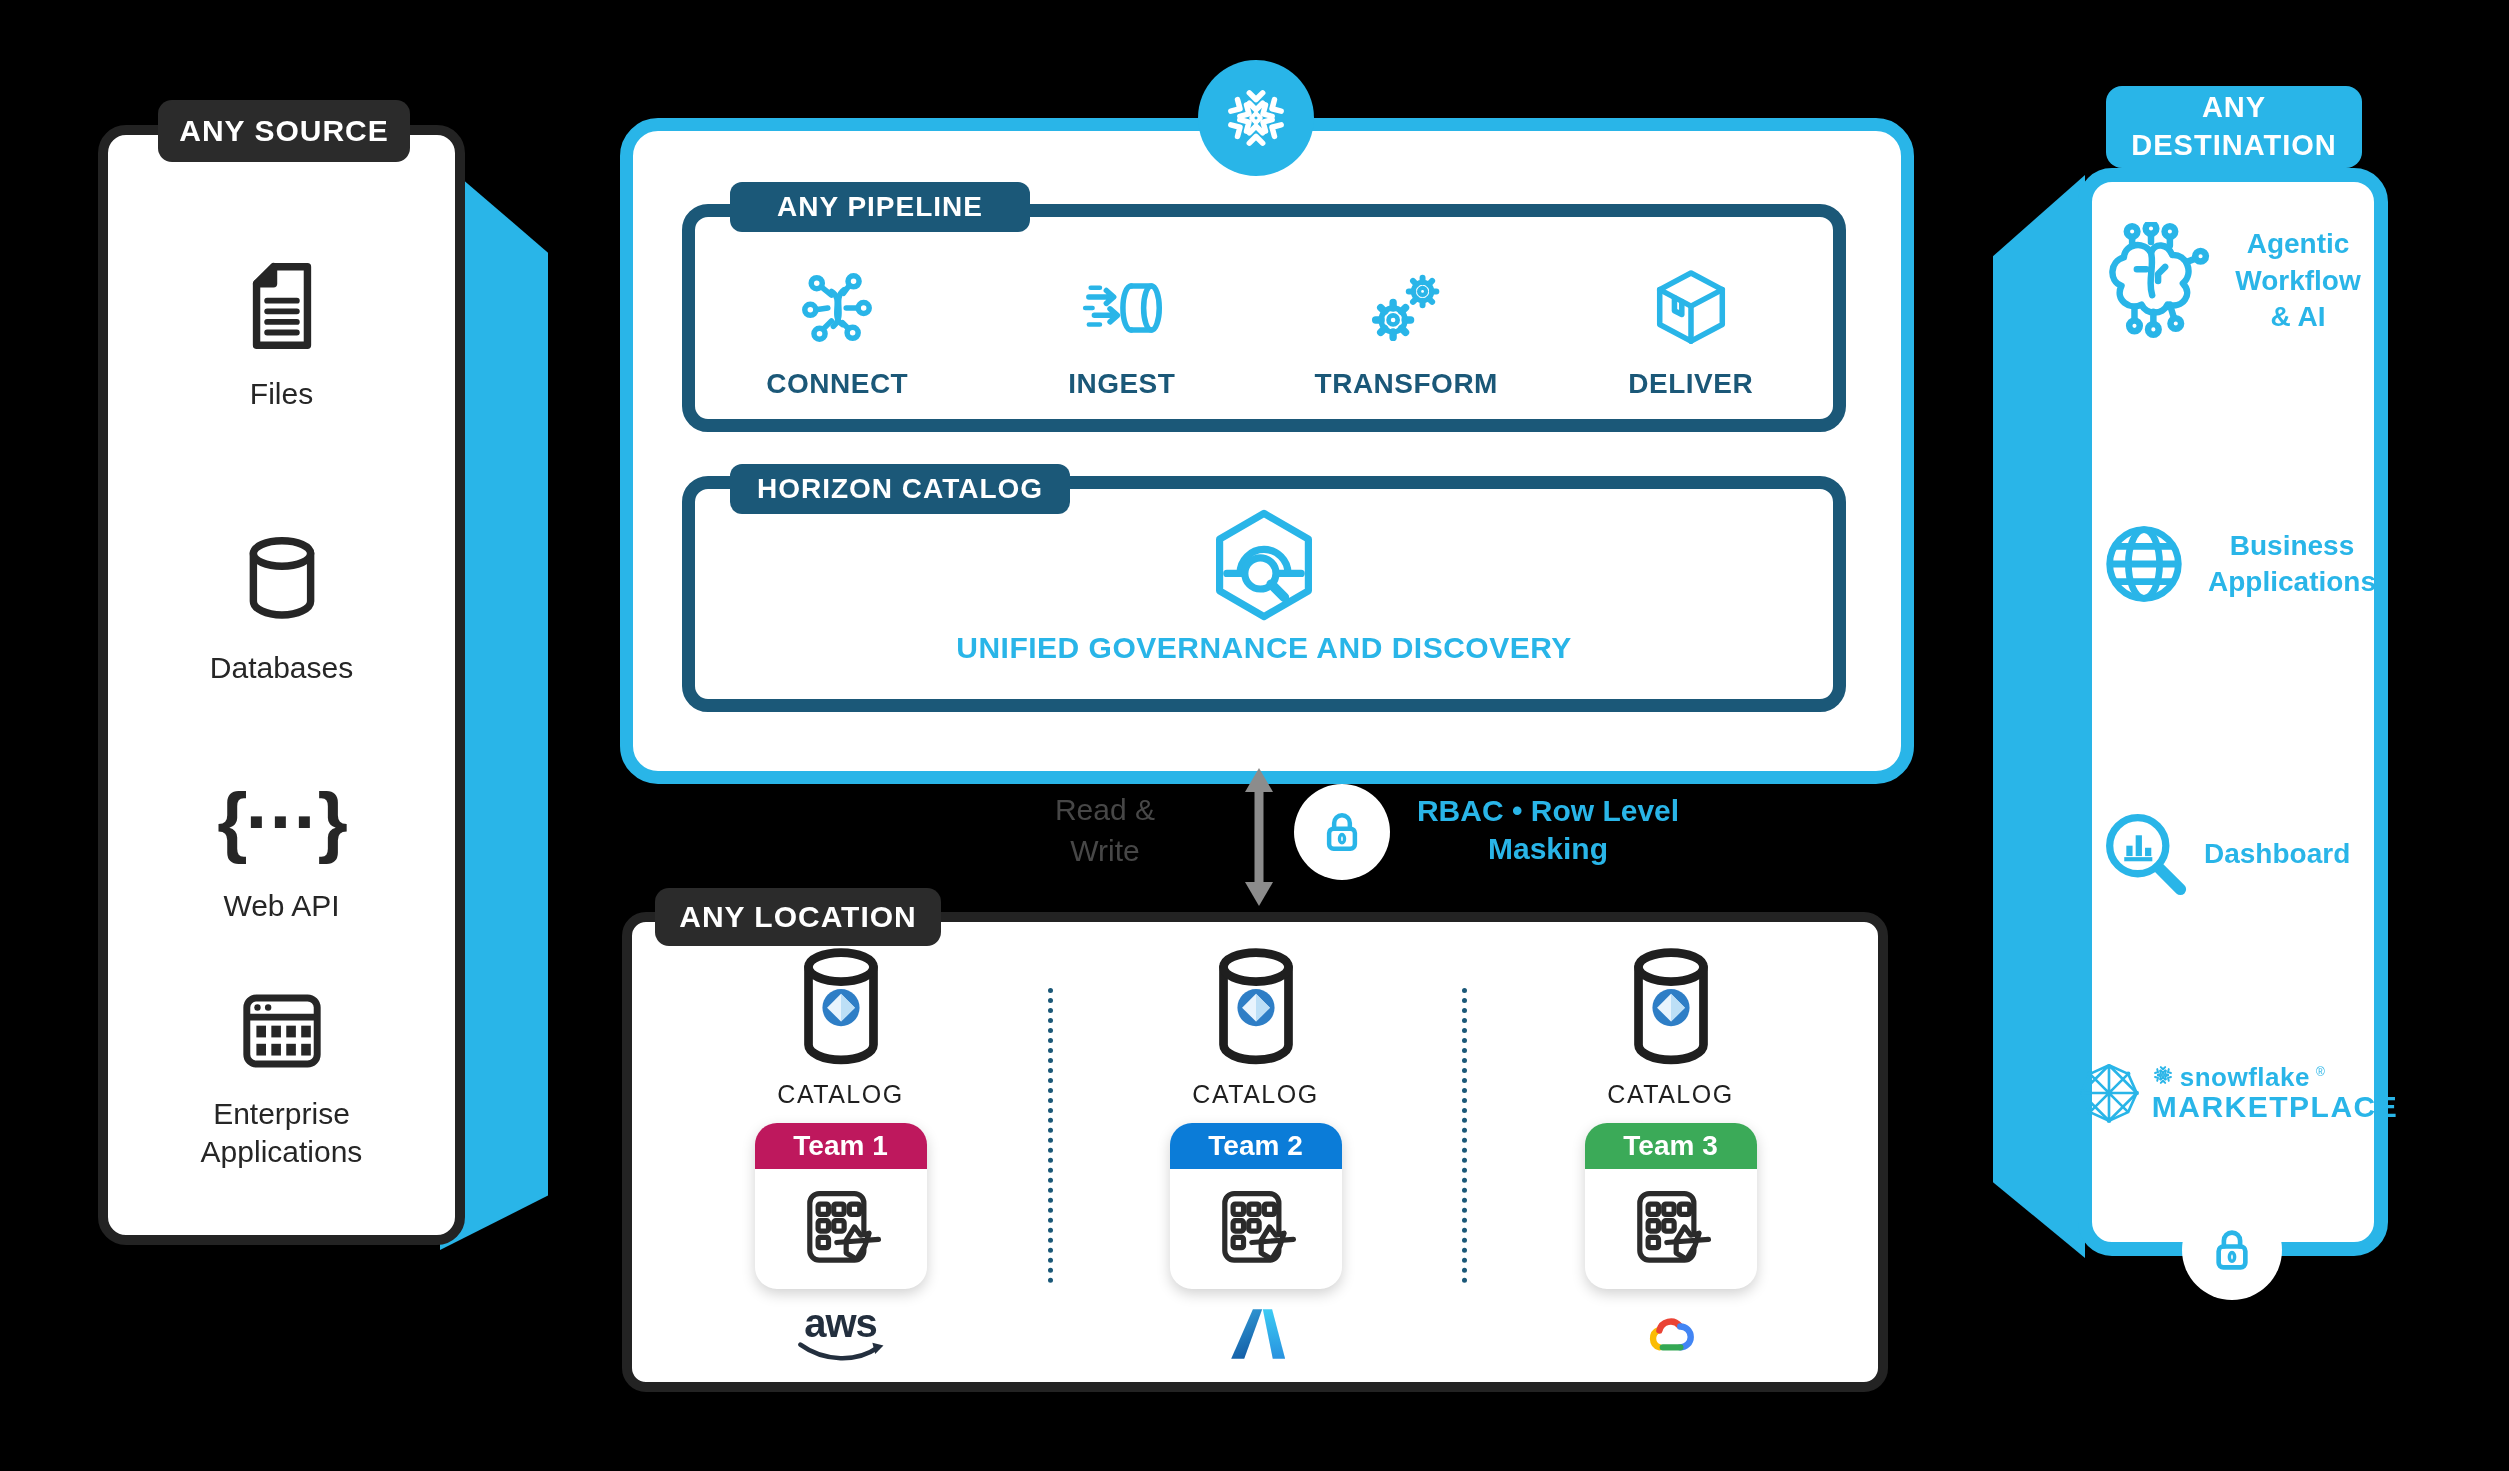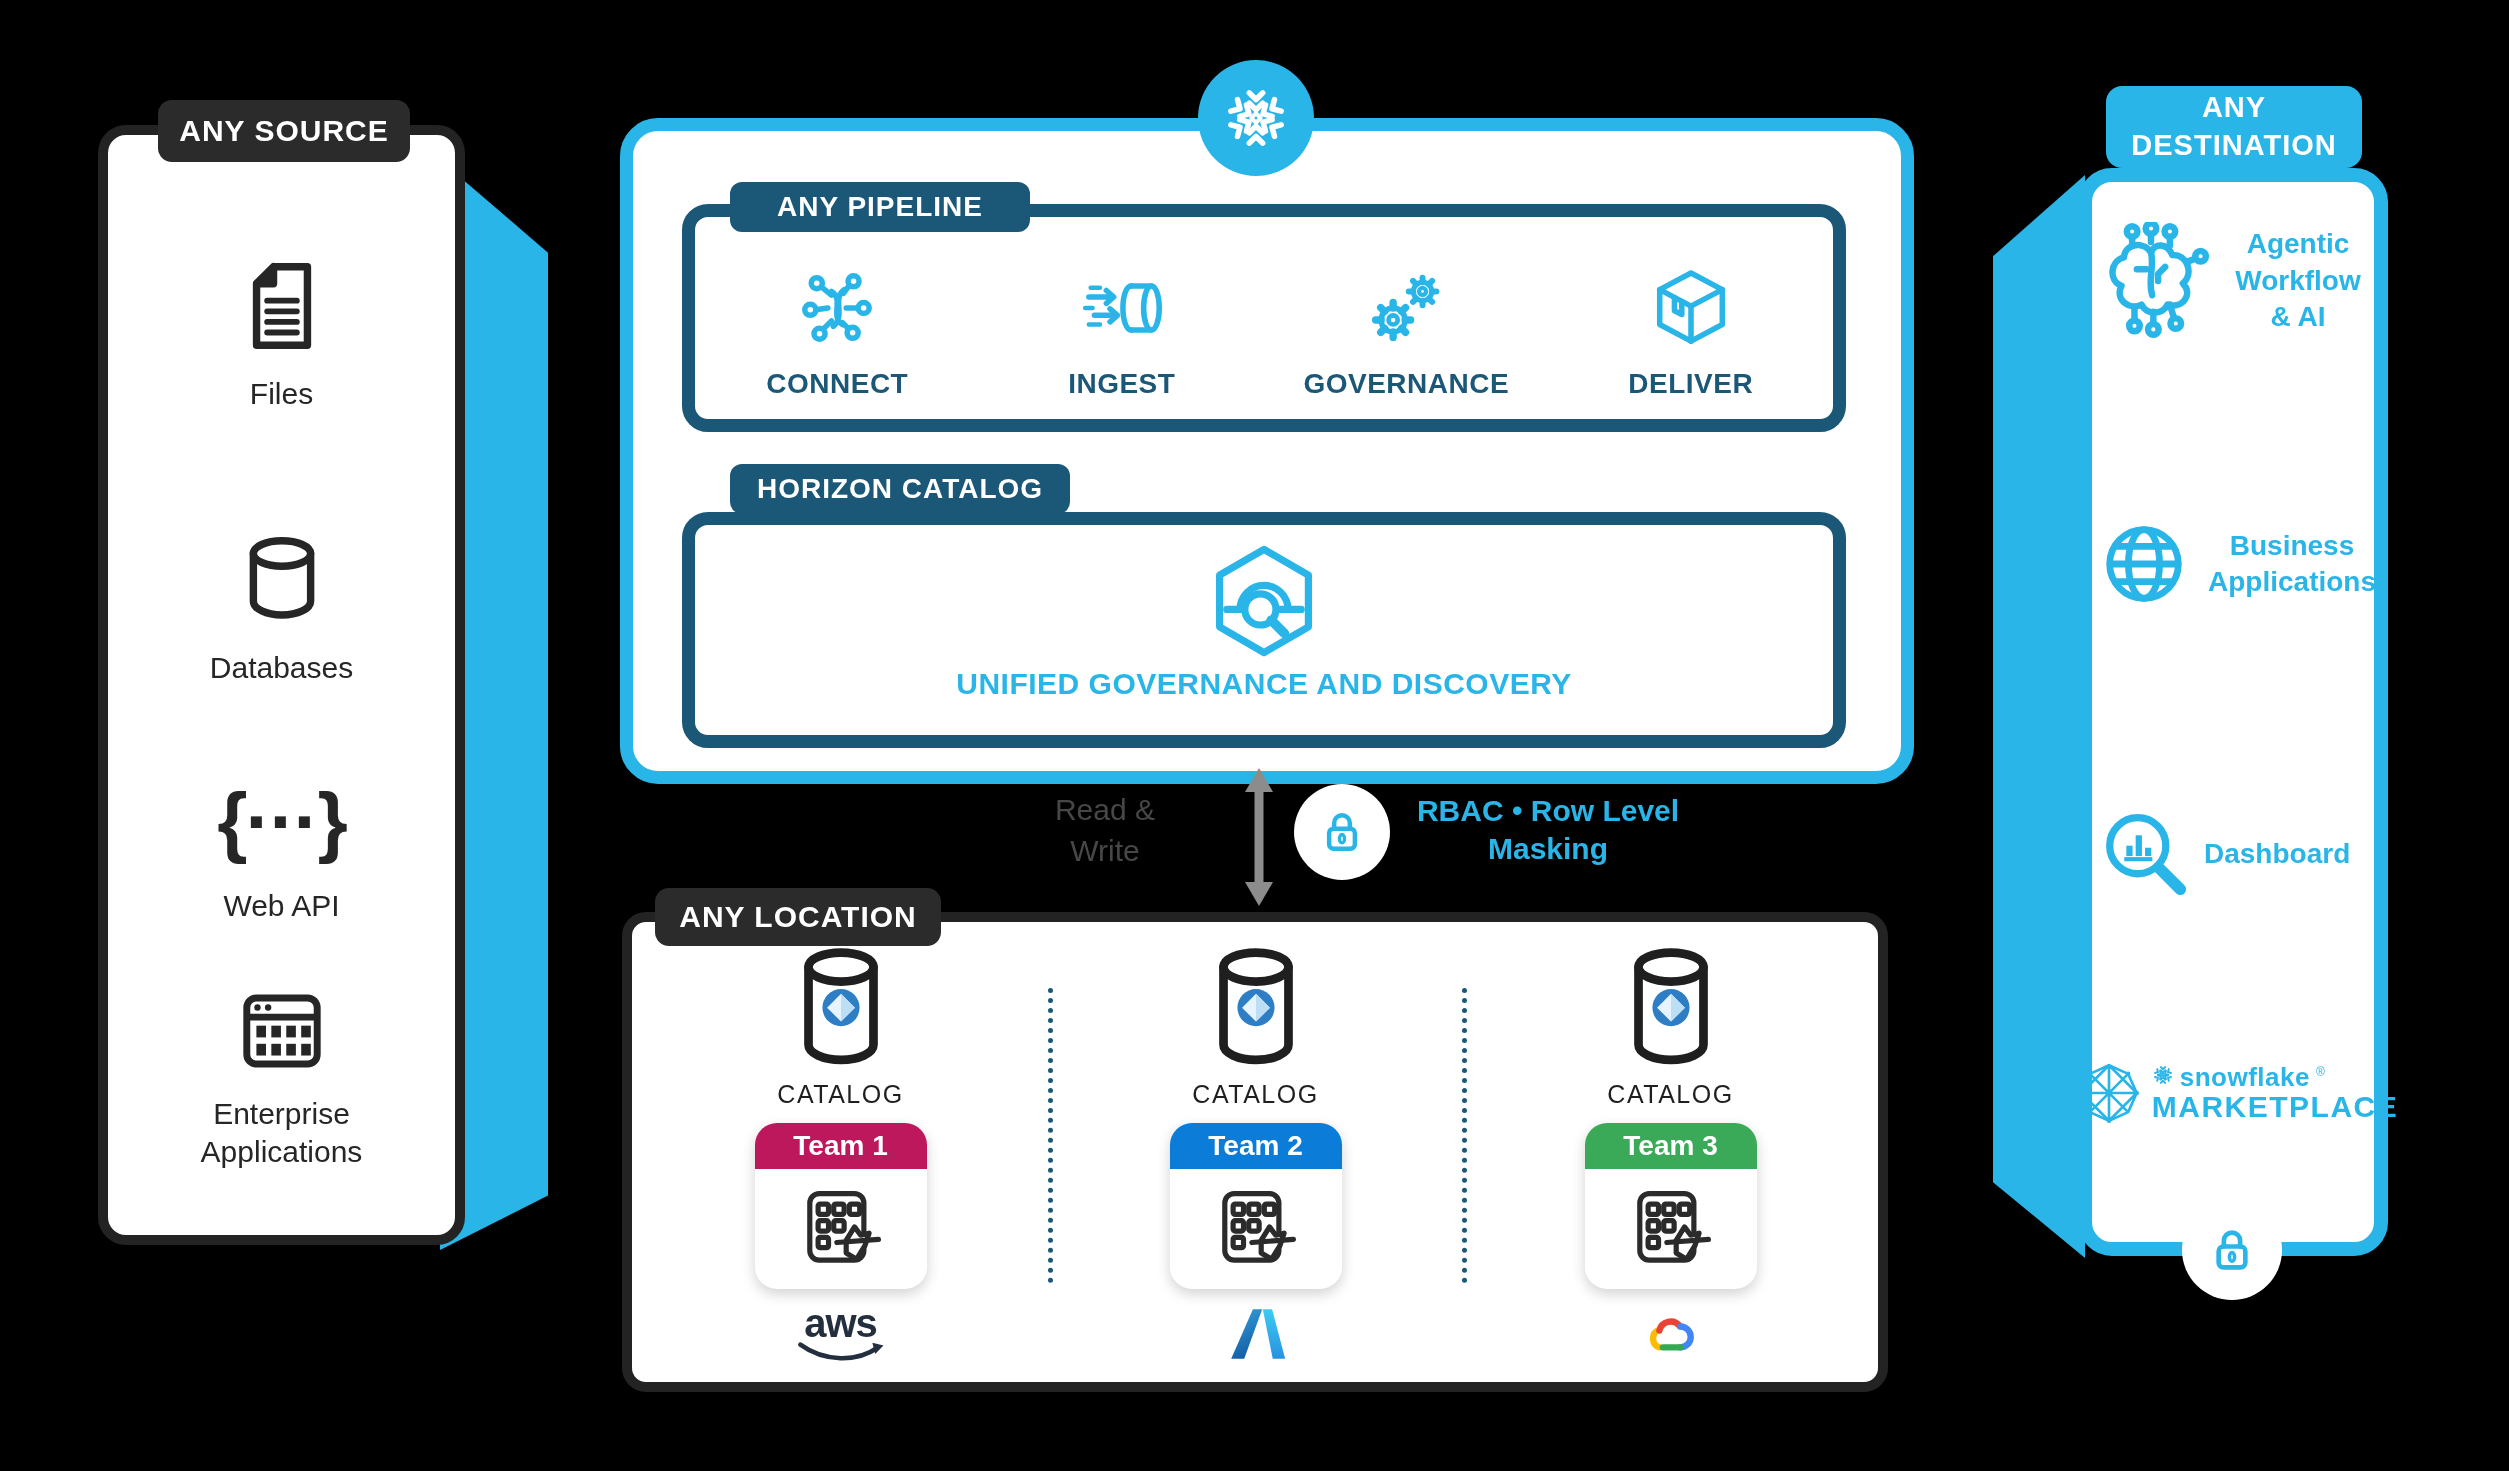--- a/index.html
+++ b/index.html
@@ -204,42 +204,42 @@
             <g stroke="#29B5E8" fill="none" stroke-linecap="round">
               <circle cx="36" cy="63" r="13" stroke-width="6"></circle>
               <circle cx="36" cy="63" r="5" stroke-width="5"></circle>
               <path stroke-width="8" d="M49 63H55 M45.2 72.2L49.5 76.5 M36 76V82 M26.8 72.2L22.5 76.5 M17 63H23 M22.5 49.5L26.8 53.8 M36 44V50 M45.2 53.8L49.5 49.5"></path>
               <circle cx="68" cy="32" r="10" stroke-width="5.5"></circle>
               <circle cx="68" cy="32" r="3.8" stroke-width="4.5"></circle>
               <path stroke-width="6.5" d="M78 32H83 M74.8 39.8L78.4 43.4 M68 42V47 M61.2 39.8L57.6 43.4 M53 32H58 M57.6 20.6L61.2 24.2 M68 17V22 M74.8 24.2L78.4 20.6"></path>
             </g>
           </svg>
         </div>
-        <div class="step-label">GOVERNANCE</div>
+        <div class="step-label">TRANSFORM</div>
       </div>
       <div class="step">
         <div class="ic">
           <svg width="92" height="92" viewBox="0 0 100 100">
             <g stroke="#29B5E8" stroke-width="6" fill="none" stroke-linejoin="round" stroke-linecap="round">
               <polygon points="50,12 84,30 50,48 16,30"></polygon>
               <polyline points="16,30 16,68 50,86 50,48"></polyline>
               <polyline points="84,30 84,68 50,86"></polyline>
               <polyline points="32,39 32,53 40,57 40,43"></polyline>
             </g>
           </svg>
         </div>
         <div class="step-label">DELIVER</div>
       </div>
     </div>
   </div>
   <div class="badge badge-navy" style="left:730px;top:182px;width:300px;height:50px;">
     <span>ANY PIPELINE</span>
   </div>
 
-  <div class="inner-navy" style="left:682px;top:512px;width:1138px;height:210px;">
+  <div class="inner-navy" style="left:682px;top:476px;width:1138px;height:210px;">
     <div class="horizon-content">
       <div class="ic">
         <svg width="120" height="120" viewBox="0 0 100 100">
           <g stroke="#29B5E8" stroke-width="6" fill="none" stroke-linejoin="round" stroke-linecap="round">
             <polygon points="50,7 87,28.5 87,71.5 50,93 13,71.5 13,28.5"></polygon>
             <path d="M30 57 A20 20 0 0 1 70 57"></path>
             <path d="M19 57 H34 M60 57 H81"></path>
             <circle cx="47" cy="57" r="13" fill="#fff"></circle>
             <path d="M56 66 L67 77" stroke-width="8"></path>
           </g>

